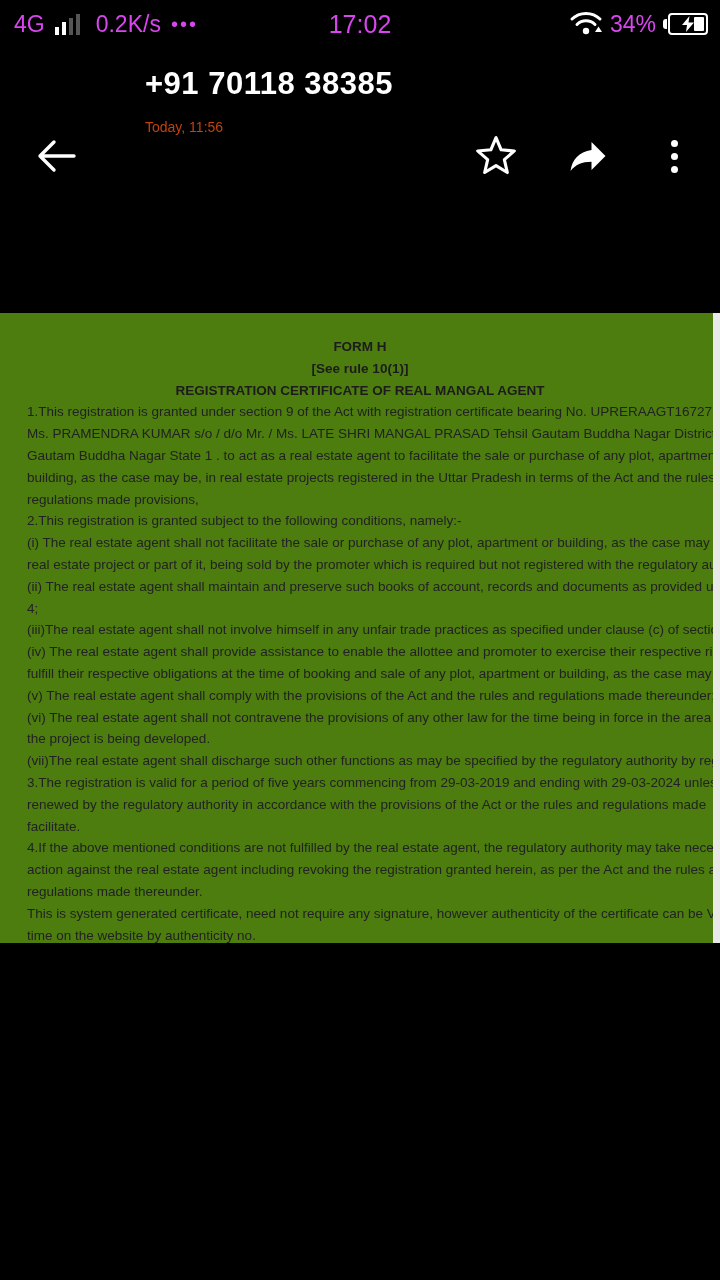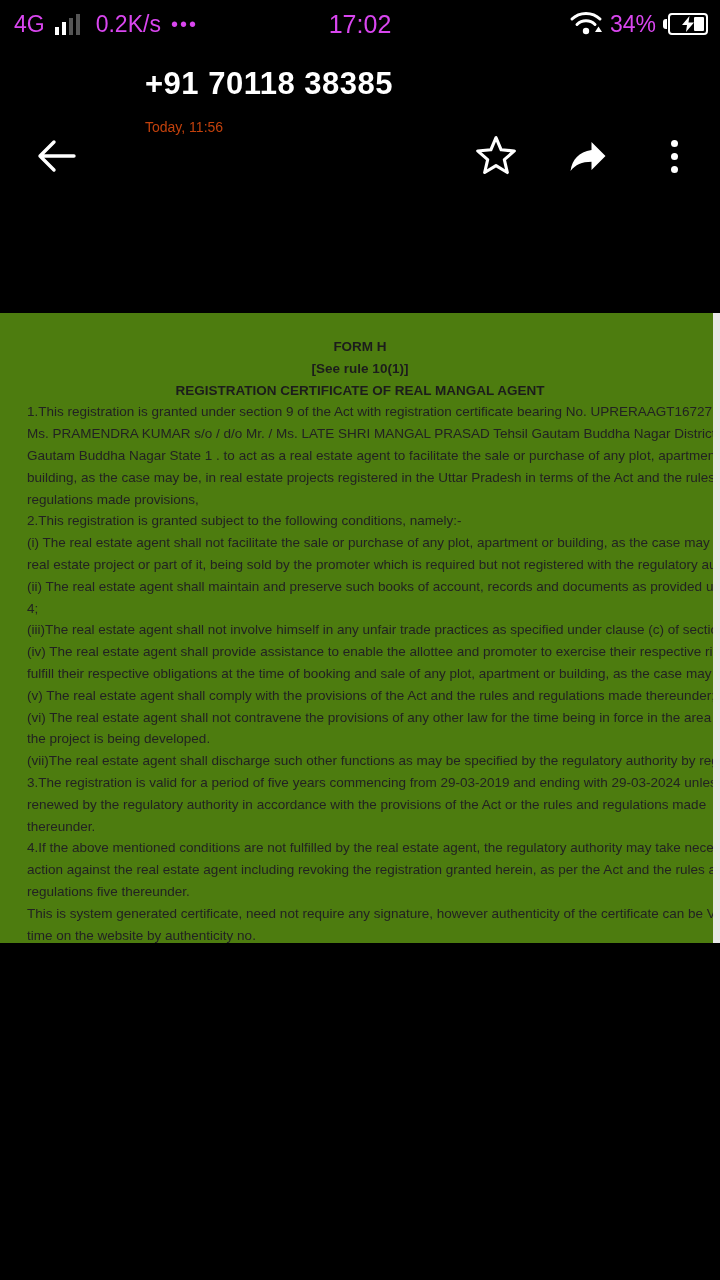--- a/index.html
+++ b/index.html
@@ -162,21 +162,21 @@
         <div class="doc-line">4;</div>
         <div class="doc-line">(iii)The real estate agent shall not involve himself in any unfair trade practices as specified under clause (c) of section 10;</div>
         <div class="doc-line">(iv) The real estate agent shall provide assistance to enable the allottee and promoter to exercise their respective rights and</div>
         <div class="doc-line">fulfill their respective obligations at the time of booking and sale of any plot, apartment or building, as the case may be.</div>
         <div class="doc-line">(v) The real estate agent shall comply with the provisions of the Act and the rules and regulations made thereunder;</div>
         <div class="doc-line">(vi) The real estate agent shall not contravene the provisions of any other law for the time being in force in the area where</div>
         <div class="doc-line">the project is being developed.</div>
         <div class="doc-line">(vii)The real estate agent shall discharge such other functions as may be specified by the regulatory authority by regulations;</div>
         <div class="doc-line">3.The registration is valid for a period of five years commencing from 29-03-2019 and ending with 29-03-2024 unless</div>
         <div class="doc-line">renewed by the regulatory authority in accordance with the provisions of the Act or the rules and regulations made</div>
-        <div class="doc-line">thereunder.</div>
+        <div class="doc-line">facilitate.</div>
         <div class="doc-line">4.If the above mentioned conditions are not fulfilled by the real estate agent, the regulatory authority may take necessary</div>
         <div class="doc-line">action against the real estate agent including revoking the registration granted herein, as per the Act and the rules and</div>
-        <div class="doc-line">regulations five thereunder.</div>
+        <div class="doc-line">regulations made thereunder.</div>
         <div class="doc-line">This is system generated certificate, need not require any signature, however authenticity of the certificate can be Verified any</div>
         <div class="doc-line">time on the website by authenticity no.</div>
       </div>
   </div>
 </div>
 
 </body></html>

